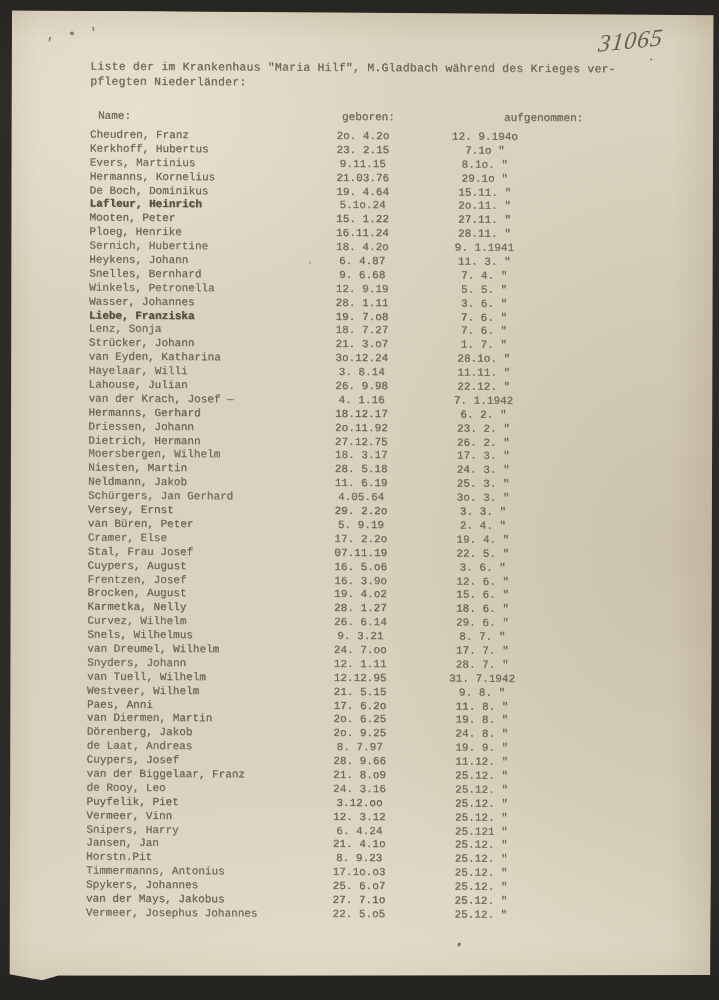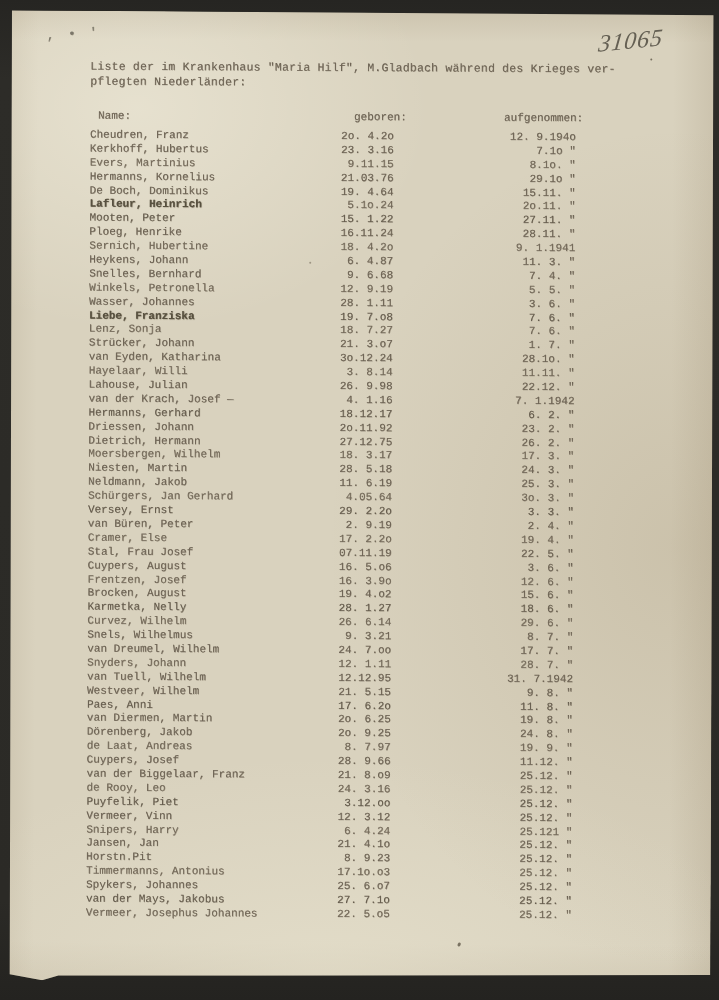--- a/index.html
+++ b/index.html
@@ -59,34 +59,34 @@
     margin-bottom: 21px;
     letter-spacing: 0.2px;
   }
   .col-headers {
     position: relative;
     height: 14px;
     font-size: 11px;
     margin-bottom: 5px;
   }
   .col-headers .h-name { position: absolute; left: 8px; }
-  .col-headers .h-born { position: absolute; left: 264px; }
+  .col-headers .h-born { position: absolute; left: 252px; }
   .col-headers .h-adm  { position: absolute; left: 414px; }
   .rows { }
   .row {
     display: grid;
     grid-template-columns: 242px 62px 182px;
     font-size: 11px;
     line-height: 13.9px;
     height: 13.9px;
   }
   .cell { white-space: pre; }
   .cell.name { text-align: left; overflow: hidden; }
-  .cell.born { text-align: right; }
-  .cell.adm  { text-align: right; }
+  .cell.born { text-align: center; }
+  .cell.adm  { text-align: center; }
   .row.bold .cell.name { font-weight: bold; color: #57503f; text-shadow: 0.6px 0.4px 0.7px rgba(80,70,50,0.7); }
   .row:nth-child(3n) .typed, .row:nth-child(3n) { color: #746a5a; }
   .row:nth-child(7n) { color: #665d4e; }
   .speck { position: absolute; background: #5f5748; border-radius: 50%; opacity: 0.8; }
   .speck.s1 { width: 3px; height: 4px; left: 452px; top: 930px; transform: rotate(30deg); }
   .speck.s2 { width: 2px; height: 2px; left: 640px; top: 45px; }
   .speck.s3 { width: 2px; height: 2px; left: 300px; top: 250px; opacity: 0.5; }
 </style>
 </head>
 <body>
@@ -107,21 +107,21 @@
 
   <div class="rows typed" id="rows-container">
   <div class="row">
     <span class="cell name">Cheudren, Franz</span>
     <span class="cell born">2o. 4.2o</span>
     <span class="cell adm">12. 9.194o</span>
   </div>
 
   <div class="row">
     <span class="cell name">Kerkhoff, Hubertus</span>
-    <span class="cell born">23. 3.16</span>
+    <span class="cell born">23. 2.15</span>
     <span class="cell adm">7.1o "</span>
   </div>
 
   <div class="row">
     <span class="cell name">Evers, Martinius</span>
     <span class="cell born">9.11.15</span>
     <span class="cell adm">8.1o. "</span>
   </div>
 
   <div class="row">
@@ -269,21 +269,21 @@
   </div>
 
   <div class="row">
     <span class="cell name">Versey, Ernst</span>
     <span class="cell born">29. 2.2o</span>
     <span class="cell adm">3. 3. "</span>
   </div>
 
   <div class="row">
     <span class="cell name">van Büren, Peter</span>
-    <span class="cell born">2. 9.19</span>
+    <span class="cell born">5. 9.19</span>
     <span class="cell adm">2. 4. "</span>
   </div>
 
   <div class="row">
     <span class="cell name">Cramer, Else</span>
     <span class="cell born">17. 2.2o</span>
     <span class="cell adm">19. 4. "</span>
   </div>
 
   <div class="row">

